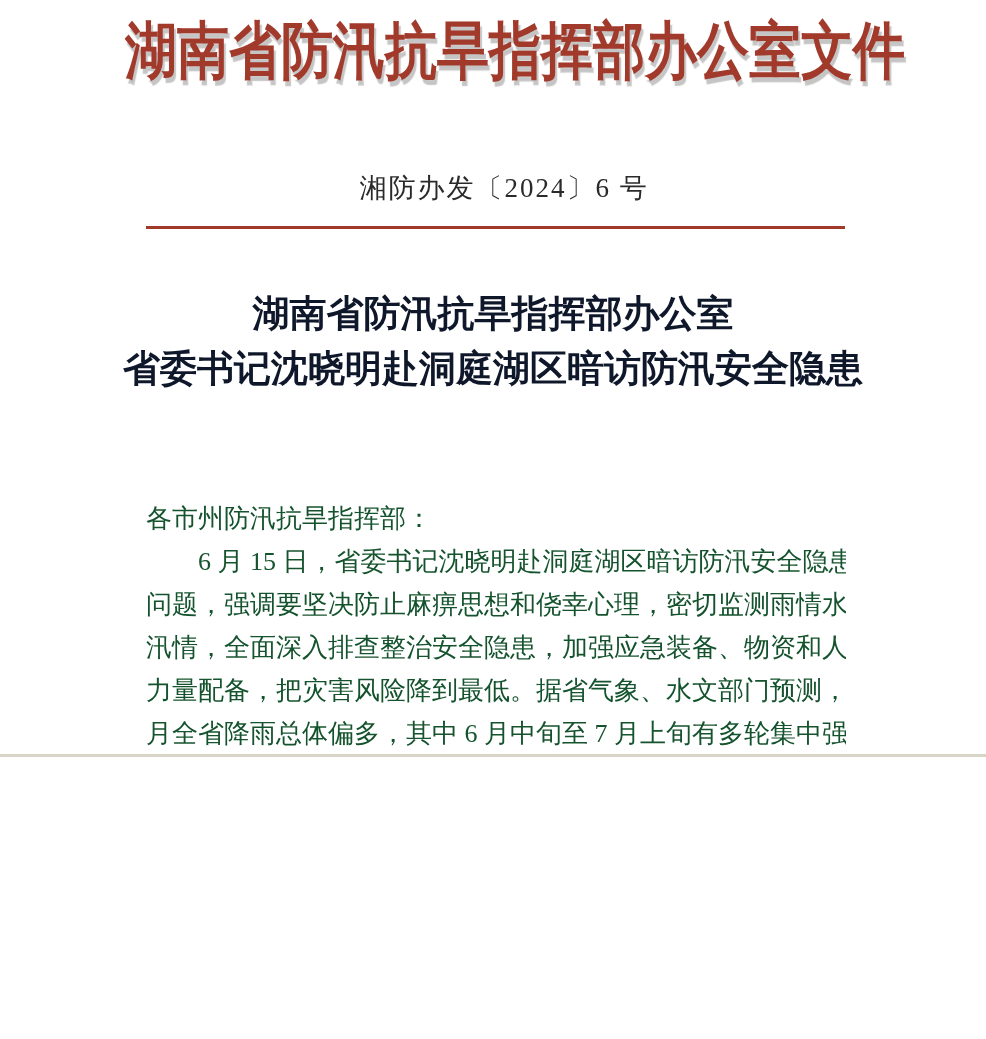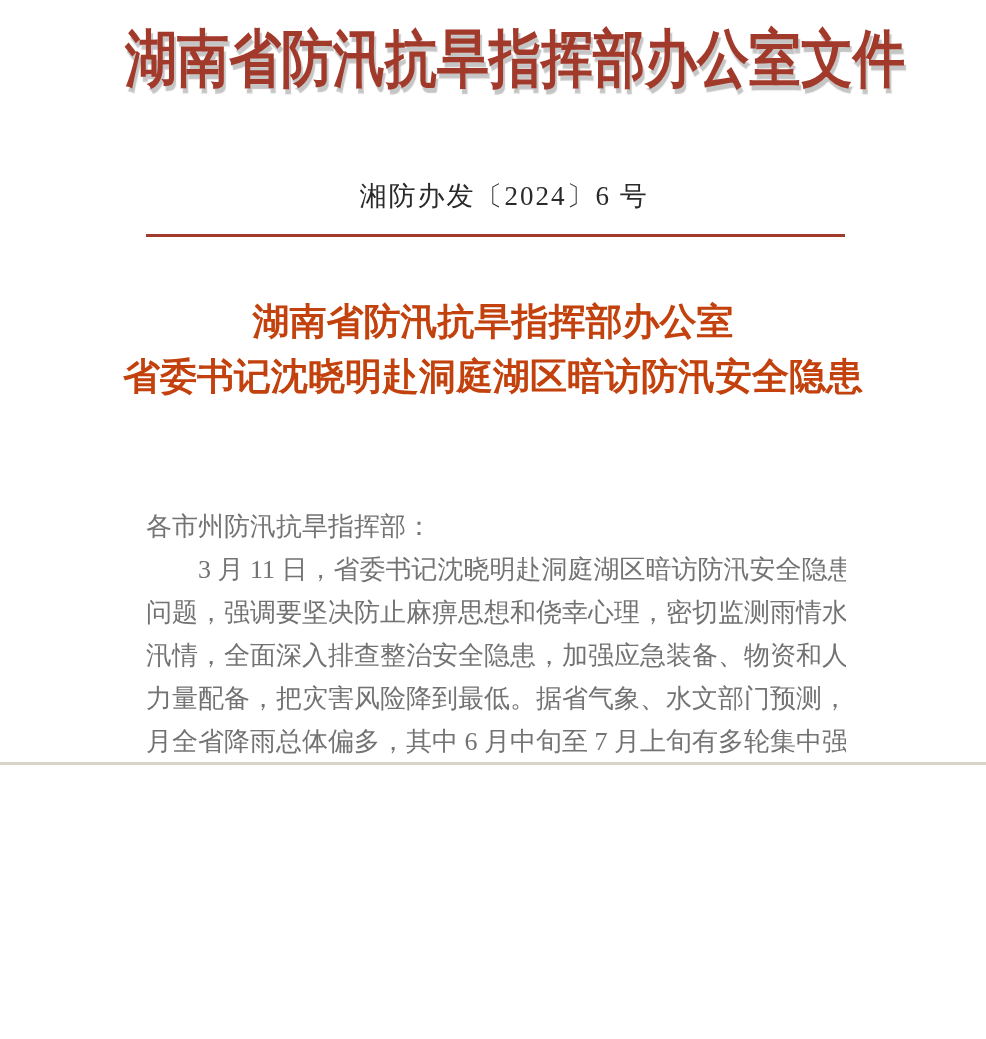--- a/index.html
+++ b/index.html
@@ -7,21 +7,20 @@
     padding: 0;
     background: #ffffff;
   }
   .page {
     position: relative;
     width: 986px;
     height: 759px;
     background: #ffffff;
     overflow: hidden;
     font-family: "Liberation Serif", "DejaVu Serif", serif;
-    margin-top: 8px;
   }
   .red-header {
     position: absolute;
     top: 10px;
     left: 22px;
     right: -22px;
     text-align: center;
     font-size: 52px;
     font-weight: 700;
     color: #a23a2c;
@@ -52,29 +51,29 @@
   }
   .title-block {
     position: absolute;
     top: 286px;
     left: 0;
     width: 100%;
     text-align: center;
     font-size: 37px;
     font-weight: 700;
     line-height: 55px;
-    color: #c2410c;
+    color: #0f172a;
   }
   .body-block {
     position: absolute;
     top: 497px;
     left: 146px;
     width: 700px;
     font-size: 26px;
-    color: #737373;
+    color: #14532d;
   }
   .body-line {
     height: 43px;
     line-height: 43px;
     text-align: justify;
     text-align-last: justify;
     overflow: hidden;
     white-space: nowrap;
   }
   .body-line.salutation {
@@ -104,21 +103,21 @@
 
   <div class="rule"></div>
 
   <div class="title-block">
     <div>湖南省防汛抗旱指挥部办公室</div>
     <div>省委书记沈晓明赴洞庭湖区暗访防汛安全隐患</div>
   </div>
 
   <div class="body-block">
     <div class="body-line salutation">各市州防汛抗旱指挥部：</div>
-    <div class="body-line indent">3 月 11 日，省委书记沈晓明赴洞庭湖区暗访防汛安全隐患</div>
+    <div class="body-line indent">6 月 15 日，省委书记沈晓明赴洞庭湖区暗访防汛安全隐患</div>
     <div class="body-line">问题，强调要坚决防止麻痹思想和侥幸心理，密切监测雨情水情</div>
     <div class="body-line">汛情，全面深入排查整治安全隐患，加强应急装备、物资和人员</div>
     <div class="body-line">力量配备，把灾害风险降到最低。据省气象、水文部门预测，6</div>
     <div class="body-line">月全省降雨总体偏多，其中 6 月中旬至 7 月上旬有多轮集中强降</div>
     <div class="body-line">雨；湘江中下游、资水、沅水、澧水部分干支流及洞庭湖区部分</div>
     <div class="body-line">支流有可能出现超警水位洪水过程。当前，我省全面进入主汛期，</div>
     <div class="body-line">防汛形势日趋复杂严峻。现就贯彻落实沈晓明书记指示精神，切</div>
   </div>
 
   <div class="bottom-strip"></div>

